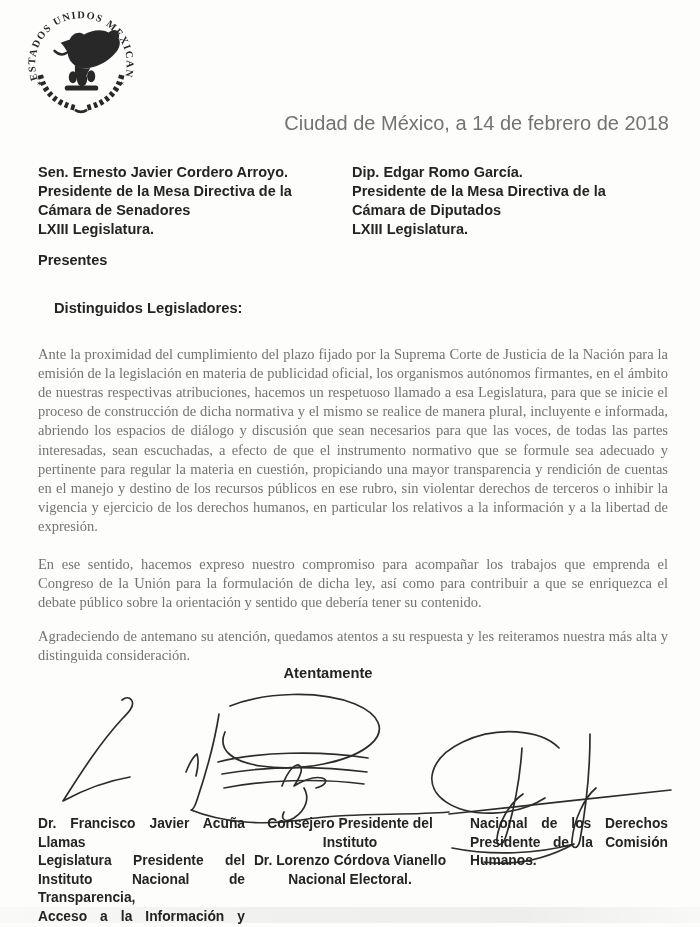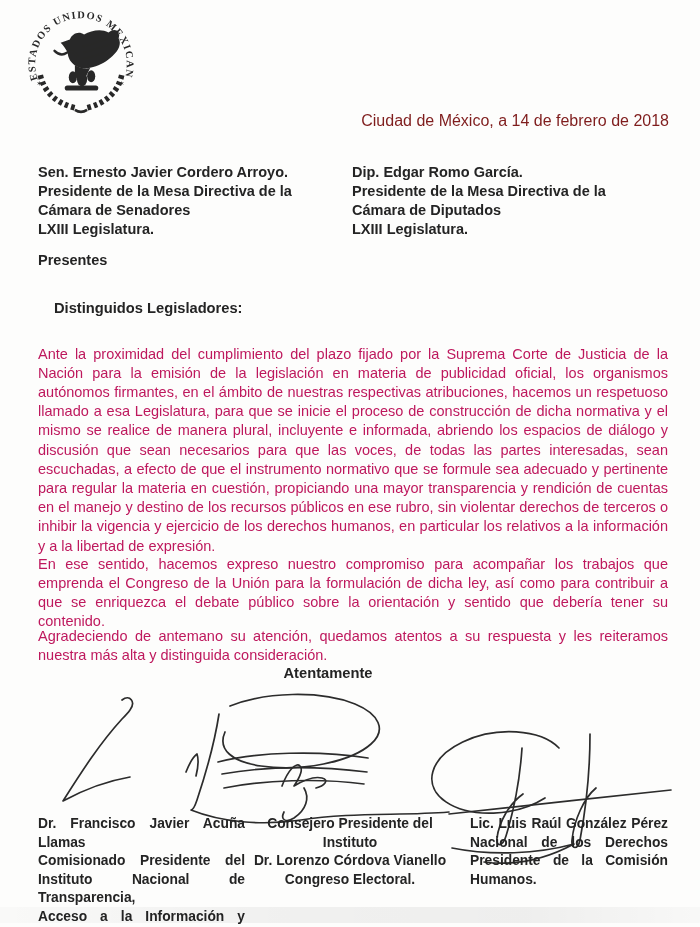--- a/index.html
+++ b/index.html
@@ -3,28 +3,28 @@
 <meta charset="utf-8">
 <style>
   html,body{margin:0;padding:0;background:#e9e9e9;}
   .page{
     position:relative;width:700px;height:927px;margin:0 auto;
     background:#fdfdfc;overflow:hidden;
     font-family:"Liberation Sans",sans-serif;color:#262626;
   }
   .abs{position:absolute;}
   .seal{left:24px;top:6px;width:114px;height:114px;opacity:.92;}
-  .date-line{top:112px;left:0;right:31px;text-align:right;font-size:16px;color:#7f1d1d;}
+  .date-line{top:112px;left:0;right:31px;text-align:right;font-size:20px;color:#737373;}
   .addr{top:163px;font-weight:bold;font-size:14.5px;line-height:19px;color:#242424;}
   .addr-left{left:38px;width:300px;}
   .addr-right{left:352px;width:310px;}
   .presentes{top:252px;left:38px;font-weight:bold;font-size:14.5px;color:#242424;}
   .salutation{top:300px;left:38px;font-weight:bold;font-size:14.7px;color:#242424;margin-left:16px;}
   .para{left:38px;width:630px;font-size:14.5px;line-height:19.2px;
-        text-align:justify;color:#be185d;}
+        text-align:justify;color:#737373;font-family:Liberation Serif, serif;}
   .p1{top:330px;}
   .p2{top:540px;}
   .p3{top:612px;}
   .closing{top:665px;left:0;right:44px;text-align:center;font-weight:bold;font-size:14.7px;color:#242424;}
   .sig-svg{left:0;top:0;width:700px;height:927px;pointer-events:none;}
   .sig-block{font-weight:bold;font-size:13.8px;line-height:18.6px;color:#242424;}
   .sig-1{top:815px;left:38px;width:207px;}
   .sig-2{top:815px;left:252px;width:196px;text-align:center;}
   .sig-3{top:815px;left:470px;width:198px;}
   .jline{text-align:justify;text-align-last:justify;}
@@ -108,31 +108,30 @@
         <path d="M 522 748 c -2 30 -8 62 -16 88 c -3 10 -10 12 -9 2 c 2 -16 12 -34 26 -44"></path>
         <path d="M 590 734 c 0 36 -4 74 -10 106 c -2 10 -9 10 -8 0 c 2 -20 12 -42 24 -52"></path>
         <path d="M 449 814 c 70 -8 150 -16 222 -24"></path>
         <path d="M 452 848 c 40 8 85 6 122 -4 c -30 16 -60 22 -90 18"></path>
       </g>
     </g>
   </svg>
 
   <div class="abs sig-block sig-1">
     <div class="jline">Dr. Francisco Javier Acuña Llamas</div>
-    <div class="jline">Comisionado Presidente del</div>
+    <div class="jline">Legislatura Presidente del</div>
     <div class="jline">Instituto Nacional de Transparencia,</div>
     <div class="jline">Acceso a la Información y</div>
     <div>Protección de Datos Personales.</div>
   </div>
   <div class="abs sig-block sig-2">
     <div>Consejero Presidente del Instituto</div>
     <div>Dr. Lorenzo Córdova Vianello</div>
-    <div>Congreso Electoral.</div>
+    <div>Nacional Electoral.</div>
   </div>
   <div class="abs sig-block sig-3">
-    <div class="jline">Lic. Luis Raúl González Pérez</div>
     <div class="jline">Nacional de los Derechos</div>
     <div class="jline">Presidente de la Comisión</div>
     <div>Humanos.</div>
   </div>
 
   <div class="abs scan-smudge"></div>
 </div>
 
 </body></html>

